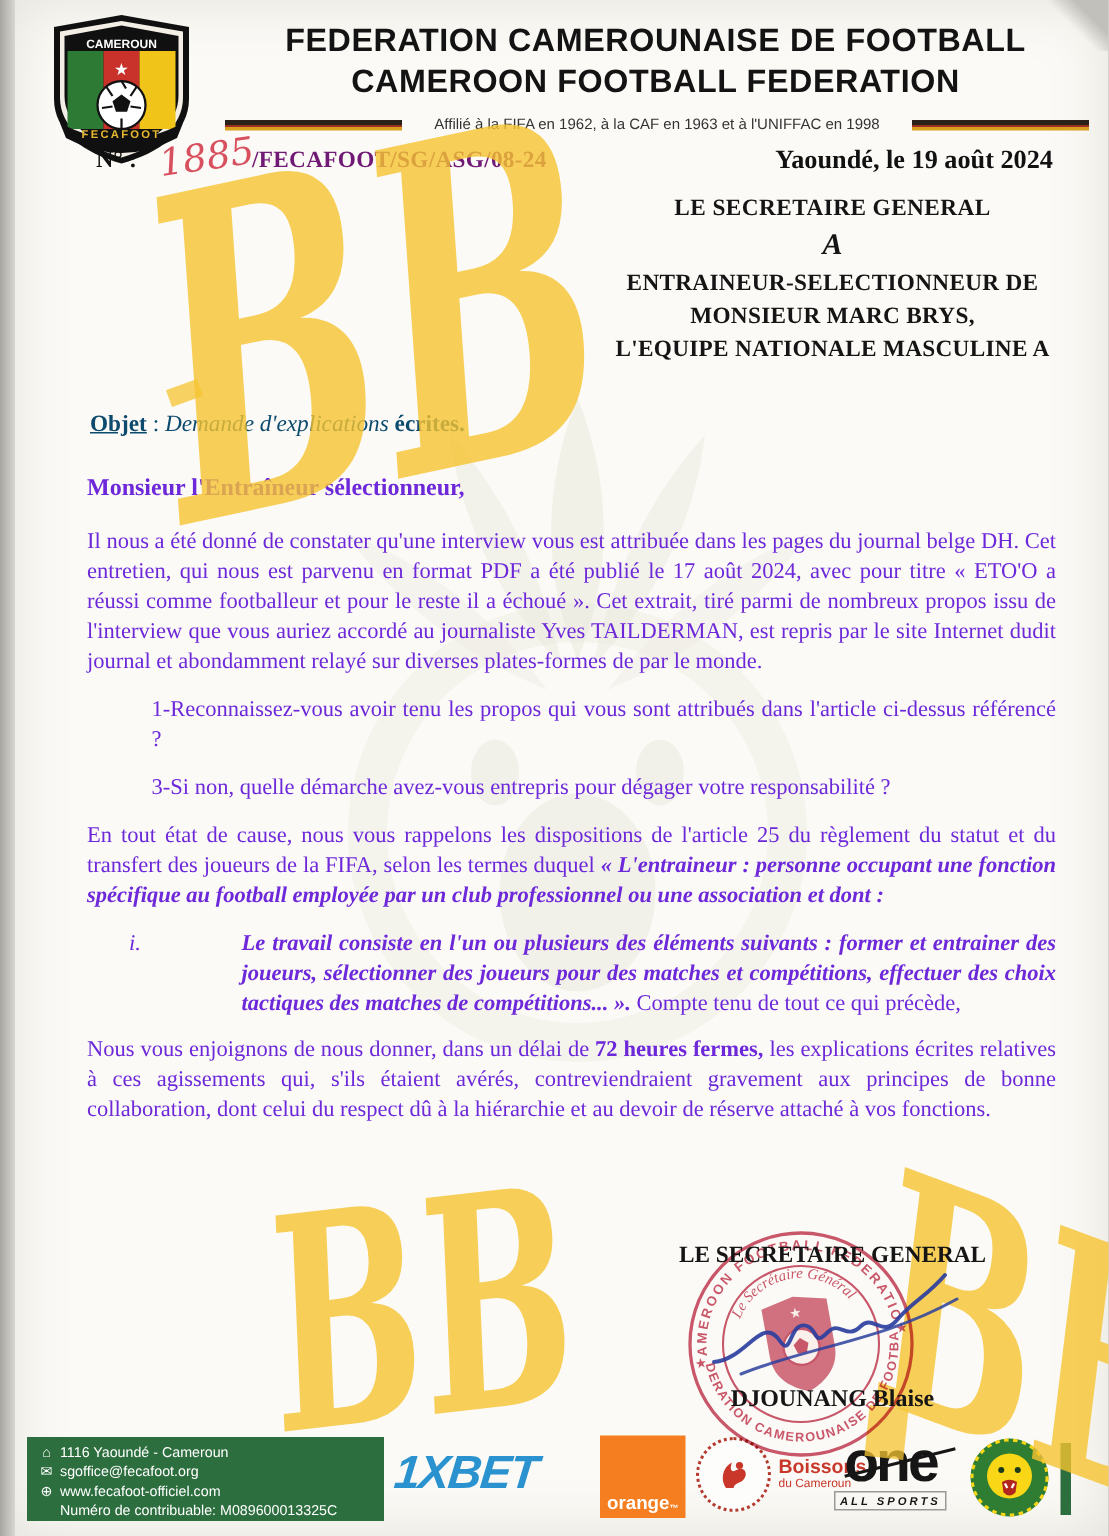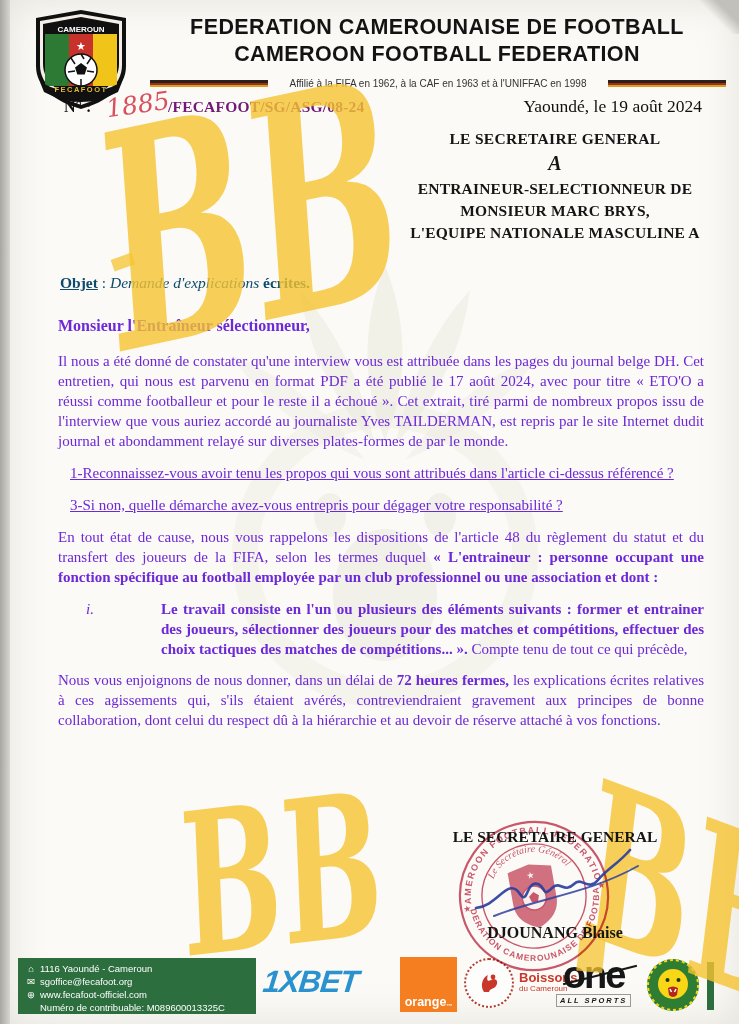--- a/index.html
+++ b/index.html
@@ -19,41 +19,41 @@
   .titles .t { font-size:21.5px; font-weight:bold; letter-spacing:.4px; line-height:27px; }
   .affil-row { position:absolute; left:150px; top:78px; width:576px; display:flex; align-items:center; gap:22px; }
   .flagbar { height:7px; flex:1;
              background:linear-gradient(to bottom,#2b2118 0 45%, #9c3020 45% 68%, #d9a01f 68% 100%); }
   .affil { font-family:"Liberation Sans", sans-serif; font-size:10px; color:#333; white-space:nowrap; }
   .ref-row { position:absolute; left:58px; top:90px; width:648px; height:36px; }
   .ref-label { position:absolute; left:6px; top:8px; font-weight:bold; font-size:16px; color:#111; }
   .ref-num { position:absolute; left:48px; top:0; font-family:"DejaVu Serif", serif; font-style:italic;
              font-size:25px; color:#d8505e; transform:rotate(-8deg); }
   .ref-code { position:absolute; left:110px; top:8px; font-weight:bold; font-size:15.5px; letter-spacing:.2px; color:#701a75; }
-  .place-date { position:absolute; right:4px; top:6px; font-size:17.5px; font-weight:400; color:#111; }
+  .place-date { position:absolute; right:4px; top:6px; font-size:17.5px; font-weight:700; color:#111; }
 
   
   .recipient { position:absolute; left:388px; top:130px; width:334px; text-align:center;
                font-weight:bold; color:#151515; }
   .recipient .from { font-size:15.5px; letter-spacing:.3px; }
   .recipient .toA { font-size:20px; font-style:italic; margin:4px 0 3px; }
   .recipient .rl { font-size:15.5px; line-height:22px; letter-spacing:.2px; }
 
   
   .objet { position:absolute; left:60px; top:274px; font-size:15.5px; color:#0c4a6e; }
   .objet .lbl { font-weight:bold; text-decoration:underline; }
   .objet .it { font-style:italic; }
   .objet .bd { font-weight:bold; }
 
   .body { position:absolute; left:58px; top:316px; width:646px;
           font-size:15px; line-height:20px; text-align:justify; color:#6d28d9; }
   .salut { font-weight:bold; font-size:16px; margin-bottom:15px; }
   .body p { margin-bottom:12px; }
-  .q { margin-left:12px;text-decoration:underline; }
-  .bi { font-weight:bold; }
+  .q { margin-left:43px; }
+  .bi { font-weight:bold; font-style:italic; }
   .item { display:flex; margin:0 0 11px 28px; }
   .item .num { width:30px; font-style:italic; flex:none; }
   .item .txt { flex:1; text-align:justify;margin-left:45px; }
 
   
   .sigblock { position:absolute; left:398px; top:828px; width:314px; height:130px; text-align:center; }
   .sig-title { position:relative; font-weight:bold; font-size:15.5px; color:#151515; z-index:3; }
   .sig-name { position:absolute; left:0; right:0; top:96px; font-weight:bold; font-size:16px; color:#151515; z-index:3; }
   .stamp { position:absolute; left:46px; top:-22px; width:180px; height:180px; z-index:2;
            mix-blend-mode:multiply; opacity:.85; transform:rotate(-10deg); }
@@ -167,21 +167,21 @@
 
   <div class="objet">
     <span class="lbl">Objet</span><span> : </span><span class="it">Demande d'explications</span><span class="bd"> écrites.</span>
   </div>
 
   <div class="body">
     <div class="salut">Monsieur l'Entraîneur sélectionneur,</div>
     <p>Il nous a été donné de constater qu'une interview vous est attribuée dans les pages du journal belge DH. Cet entretien, qui nous est parvenu en format PDF a été publié le 17 août 2024, avec pour titre « ETO'O a réussi comme footballeur et pour le reste il a échoué ». Cet extrait, tiré parmi de nombreux propos issu de l'interview que vous auriez accordé au journaliste Yves TAILDERMAN, est repris par le site Internet dudit journal et abondamment relayé sur diverses plates-formes de par le monde.</p>
     <p class="q">1-Reconnaissez-vous avoir tenu les propos qui vous sont attribués dans l'article ci-dessus référencé ?</p>
     <p class="q">3-Si non, quelle démarche avez-vous entrepris pour dégager votre responsabilité ?</p>
-    <p><span>En tout état de cause, nous vous rappelons les dispositions de l'article 48 du règlement du statut et du transfert des joueurs de la FIFA, selon les termes duquel </span><span class="bi">« L'entraineur : personne occupant une fonction spécifique au football employée par un club professionnel ou une association et dont :</span></p>
+    <p><span>En tout état de cause, nous vous rappelons les dispositions de l'article 25 du règlement du statut et du transfert des joueurs de la FIFA, selon les termes duquel </span><span class="bi">« L'entraineur : personne occupant une fonction spécifique au football employée par un club professionnel ou une association et dont :</span></p>
     <div class="item">
       <span class="num">i.</span>
       <span class="txt"><span class="bi">Le travail consiste en l'un ou plusieurs des éléments suivants : former et entrainer des joueurs, sélectionner des joueurs pour des matches et compétitions, effectuer des choix tactiques des matches de compétitions... ».</span><span> Compte tenu de tout ce qui précède,</span></span>
     </div>
     <p><span>Nous vous enjoignons de nous donner, dans un délai de </span><strong>72 heures fermes,</strong><span> les explications écrites relatives à ces agissements qui, s'ils étaient avérés, contreviendraient gravement aux principes de bonne collaboration, dont celui du respect dû à la hiérarchie et au devoir de réserve attaché à vos fonctions.</span></p>
   </div>
 
   <div class="sigblock">
     <svg class="stamp" viewBox="0 0 180 180">
       <defs>

